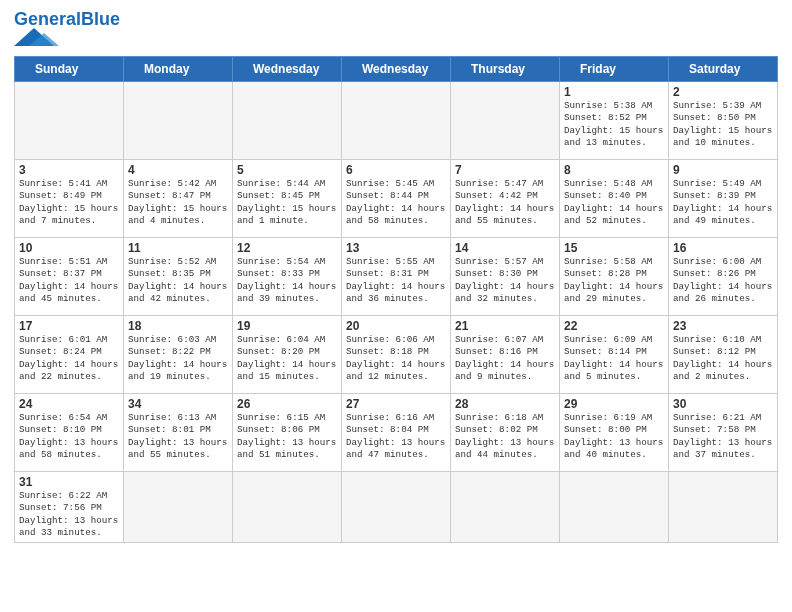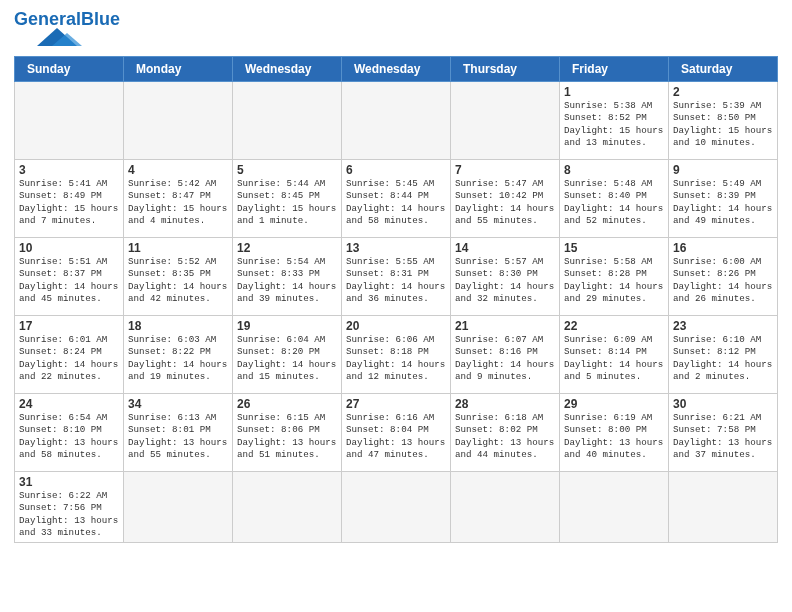--- a/index.html
+++ b/index.html
@@ -14,21 +14,20 @@
       width: 792px;
       height: 612px;
       background: #fff;
       padding: 10px 14px;
     }
     .header {
       display: flex;
       justify-content: space-between;
       align-items: flex-start;
       margin-bottom: 6px;
-      text-align: center;
     }
     .logo {
       display: flex;
       align-items: center;
       gap: 0px;
     }
     .logo-text {
       font-size: 18px;
       font-weight: bold;
       color: #333;
@@ -53,21 +52,21 @@
     .calendar {
       width: 100%;
       border-collapse: collapse;
       border: 1px solid #ccc;
     }
     .calendar th {
       background: #2a6bb5;
       color: #fff;
       font-size: 12px;
       font-weight: bold;
-      padding: 5px 12px;
+      padding: 5px 20px;
       text-align: left;
       border: 1px solid #5590cc;
     }
     .calendar td {
       width: calc(100% / 7);
       vertical-align: top;
       border: 1px solid #ccc;
       padding: 3px 4px;
       font-size: 9.5px;
       color: #333;
@@ -169,21 +168,21 @@
           </td>
           <td>
             <span class="day-num">6</span>
             <div class="day-info">Sunrise: 5:45 AM
 Sunset: 8:44 PM
 Daylight: 14 hours and 58 minutes.</div>
           </td>
           <td>
             <span class="day-num">7</span>
             <div class="day-info">Sunrise: 5:47 AM
-Sunset: 10:42 PM
+Sunset: 4:42 PM
 Daylight: 14 hours and 55 minutes.</div>
           </td>
           <td>
             <span class="day-num">8</span>
             <div class="day-info">Sunrise: 5:48 AM
 Sunset: 8:40 PM
 Daylight: 14 hours and 52 minutes.</div>
           </td>
           <td>
             <span class="day-num">9</span>

